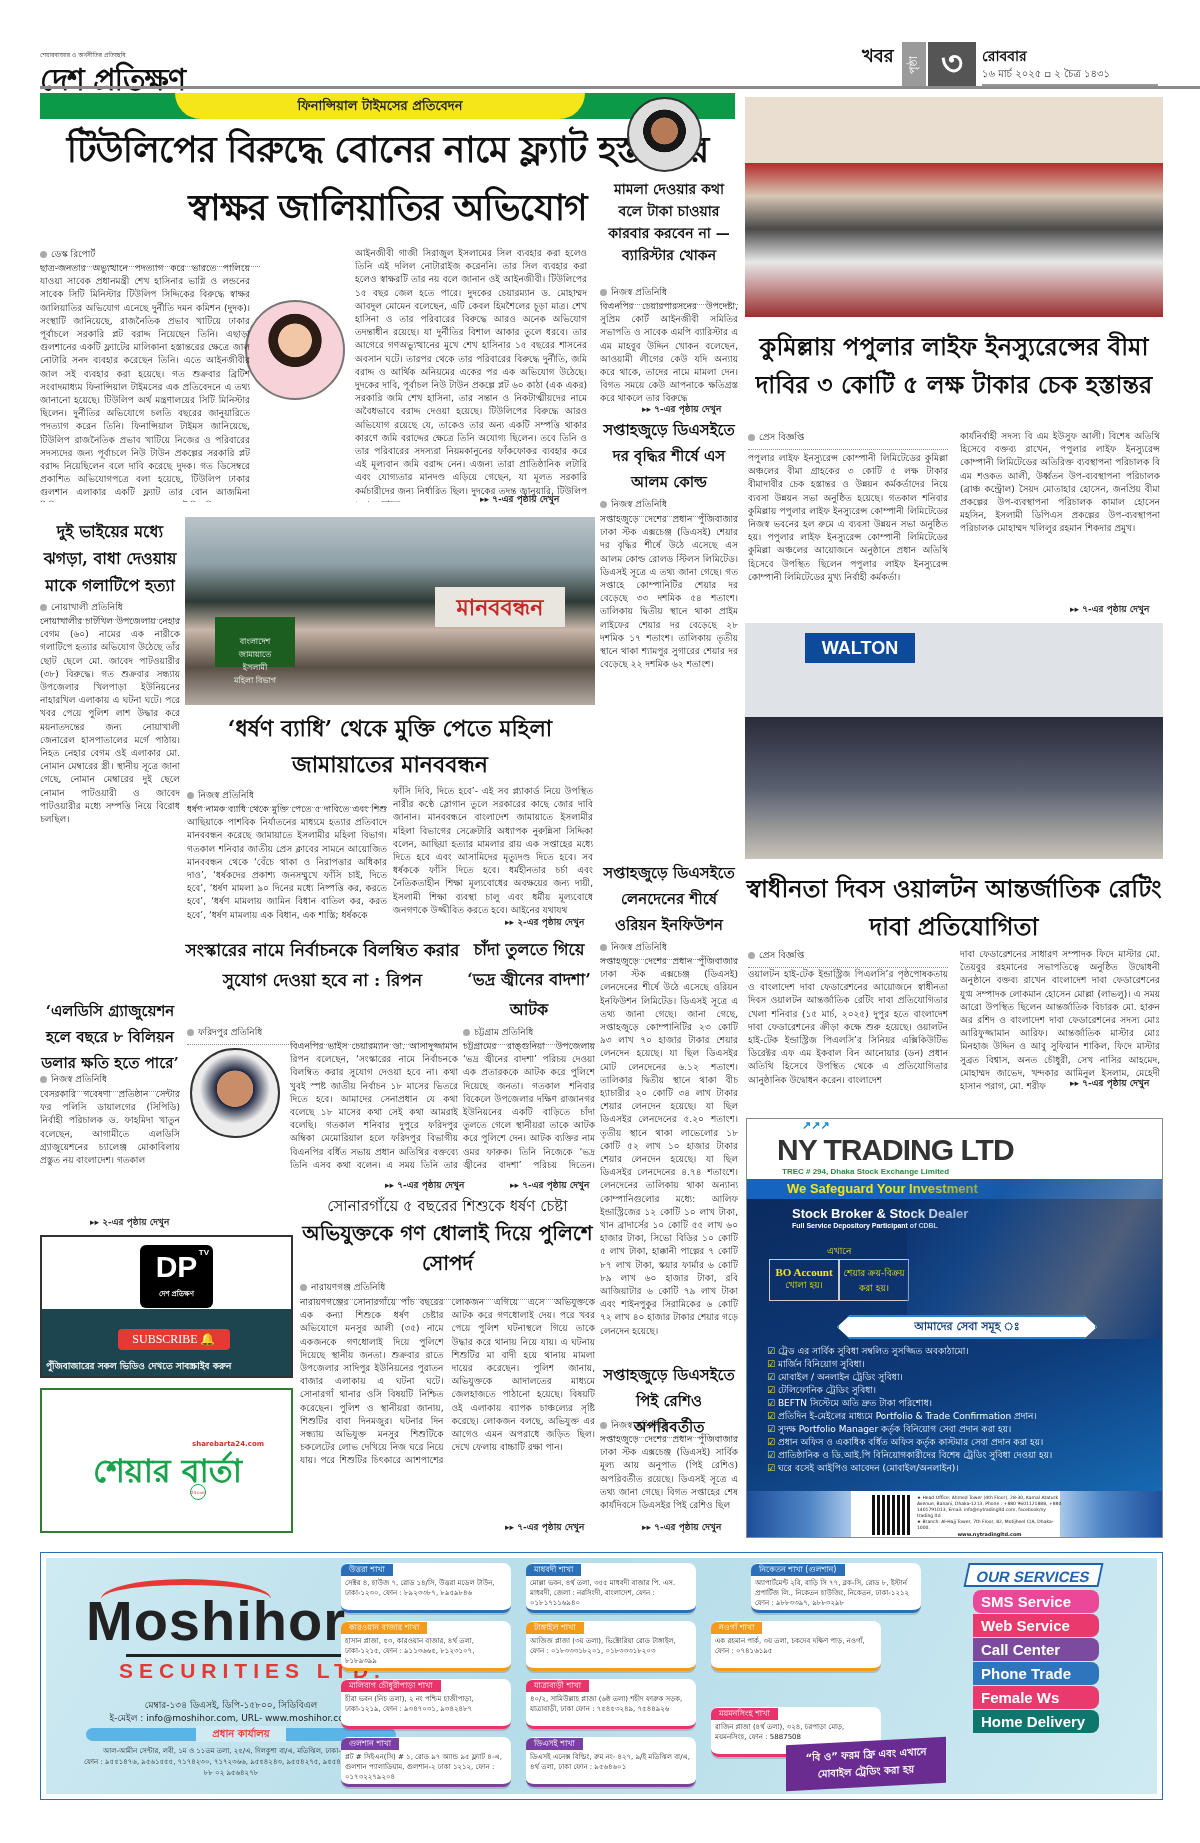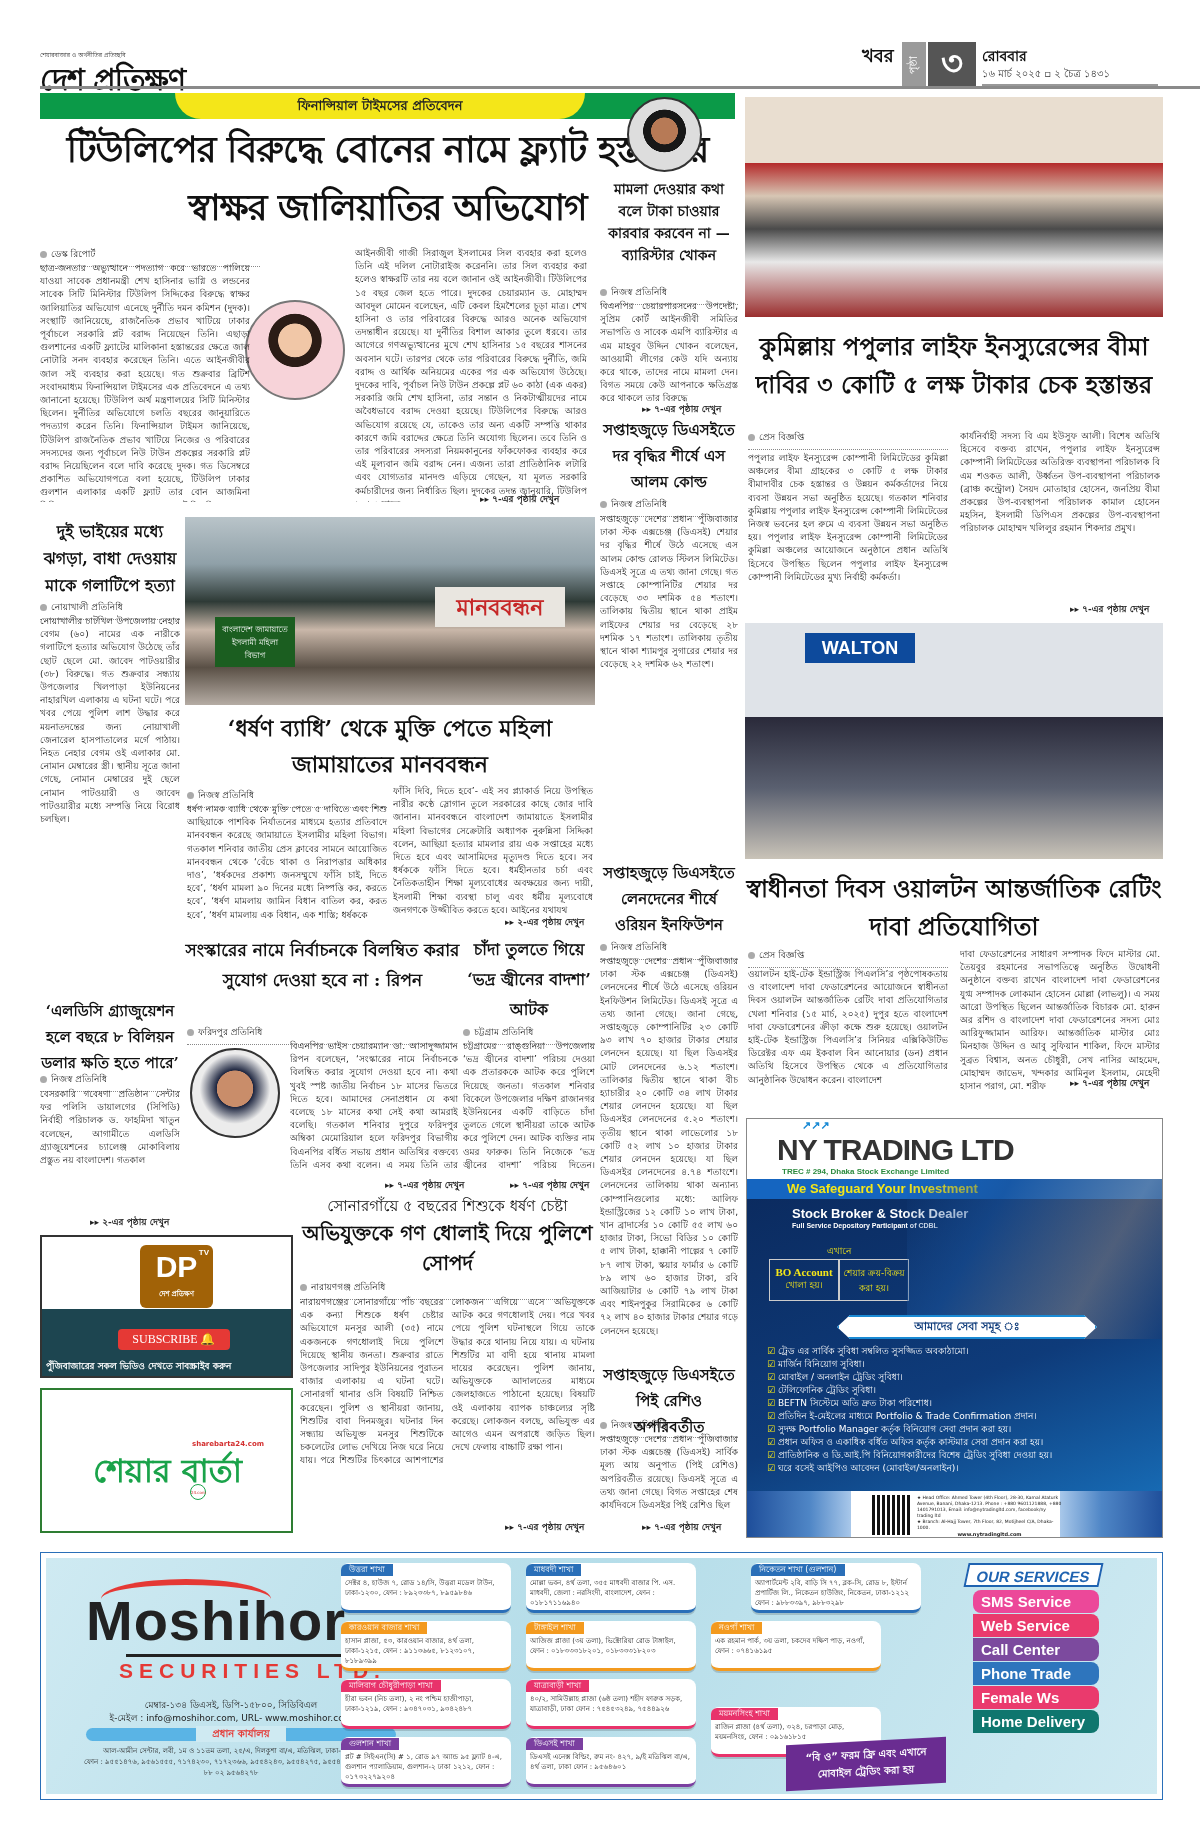--- a/index.html
+++ b/index.html
@@ -150,21 +150,21 @@
 
 <div class="abs h-med" style="left:40px;top:998px;width:140px;font-size:15px;line-height:26px">‘এলডিসি গ্র্যাজুয়েশন হলে বছরে ৮ বিলিয়ন ডলার ক্ষতি হতে পারে’</div>
 <div class="abs byline" style="left:40px;top:1072px;width:140px">
     <span>নিজস্ব প্রতিনিধি</span>
   </div>
 <div class="abs txt" style="left:40px;top:1088px;width:140px;height:122px">বেসরকারি গবেষণা প্রতিষ্ঠান সেন্টার ফর পলিসি ডায়ালগের (সিপিডি) নির্বাহী পরিচালক ড. ফাহমিদা খাতুন বলেছেন, আগামীতে এলডিসি গ্র্যাজুয়েশনের চ্যালেঞ্জ মোকাবিলায় প্রস্তুত নয় বাংলাদেশ। গতকাল</div>
 <div class="abs cont" style="left:90px;top:1215px">▸▸ <span>২-এর পৃষ্ঠায় দেখুন</span></div>
 
 <div class="abs" style="left:185px;top:517px;width:410px;height:188px;background:linear-gradient(180deg,#b9c4c9 0,#8fa0a8 25%,#2e3a36 45%,#c9b7a9 60%,#5a5046 80%,#b5aca4 100%)">
   <div class="abs" style="left:250px;top:70px;width:130px;height:40px;background:#e9e6e0;color:#c62828;font-weight:bold;font-size:22px;text-align:center;line-height:40px;font-family:'DejaVu Serif',serif">মানববন্ধন</div>
-  <div class="abs" style="left:30px;top:100px;width:80px;height:50px;background:#1b5e20;color:#fff;font-size:8px;text-align:center;padding:6px">বাংলাদেশ জামায়াতে ইসলামী মহিলা বিভাগ</div>
+  <div class="abs" style="left:30px;top:100px;width:80px;height:50px;background:#1b5e20;color:#fff;font-size:8px;text-align:center;padding:18px">বাংলাদেশ জামায়াতে ইসলামী মহিলা বিভাগ</div>
 </div>
 <div class="abs h-med" style="left:185px;top:710px;width:410px;font-size:22px;line-height:36px">‘ধর্ষণ ব্যাধি’ থেকে মুক্তি পেতে মহিলা জামায়াতের মানববন্ধন</div>
 <div class="abs byline" style="left:187px;top:788px;width:200px">
     <span>নিজস্ব প্রতিনিধি</span>
   </div>
 <div class="abs txt" style="left:187px;top:803px;width:200px;height:120px">ধর্ষণ নামক ব্যাধি থেকে মুক্তি পেতে ৫ দাবিতে এবং শিশু আছিয়াকে পাশবিক নির্যাতনের মাধ্যমে হত্যার প্রতিবাদে মানববন্ধন করেছে জামায়াতে ইসলামীর মহিলা বিভাগ। গতকাল শনিবার জাতীয় প্রেস ক্লাবের সামনে আয়োজিত মানববন্ধন থেকে ‘বেঁচে থাকা ও নিরাপত্তার অধিকার দাও’, ‘ধর্ষকদের প্রকাশ্য জনসম্মুখে ফাঁসি চাই, দিতে হবে’, ‘ধর্ষণ মামলা ৯০ দিনের মধ্যে নিষ্পত্তি কর, করতে হবে’, ‘ধর্ষণ মামলায় জামিন বিধান বাতিল কর, করত হবে’, ‘ধর্ষণ মামলায় এক বিধান, এক শাস্তি; ধর্ষককে</div>
 <div class="abs txt" style="left:393px;top:785px;width:200px;height:135px">ফাঁসি দিবি, দিতে হবে’- এই সব প্ল্যাকার্ড নিয়ে উপস্থিত নারীর কণ্ঠে স্লোগান তুলে সরকারের কাছে জোর দাবি জানান। মানববন্ধনে বাংলাদেশ জামায়াতে ইসলামীর মহিলা বিভাগের সেক্রেটারি অধ্যাপক নুরুন্নিসা সিদ্দিকা বলেন, আছিয়া হত্যার মামলার রায় এক সপ্তাহের মধ্যে দিতে হবে এবং আসামিদের মৃত্যুদণ্ড দিতে হবে। সব ধর্ষককে ফাঁসি দিতে হবে। ধর্মহীনতার চর্চা এবং নৈতিকতাহীন শিক্ষা মূল্যবোধের অবক্ষয়ের জন্য দায়ী, ইসলামী শিক্ষা ব্যবস্থা চালু এবং ধর্মীয় মূল্যবোধে জনগণকে উজ্জীবিত করতে হবে। আইনের যথাযথ</div>
 <div class="abs cont" style="left:505px;top:915px">▸▸ <span>২-এর পৃষ্ঠায় দেখুন</span></div>
 
 <div class="abs h-med" style="left:185px;top:935px;width:275px;font-size:17px;line-height:30px">সংস্কারের নামে নির্বাচনকে বিলম্বিত করার সুযোগ দেওয়া হবে না : রিপন</div>
@@ -185,21 +185,21 @@
 <div class="abs h-med" style="left:300px;top:1195px;width:295px;font-size:15px;line-height:22px;font-weight:normal">সোনারগাঁয়ে ৫ বছরের শিশুকে ধর্ষণ চেষ্টা</div>
 <div class="abs h-med" style="left:300px;top:1218px;width:295px;font-size:20px;line-height:30px">অভিযুক্তকে গণ ধোলাই দিয়ে পুলিশে সোপর্দ</div>
 <div class="abs byline" style="left:300px;top:1280px;width:295px">
     <span>নারায়ণগঞ্জ প্রতিনিধি</span>
   </div>
 <div class="abs txt" style="left:300px;top:1296px;width:295px;height:225px;column-count:2;column-gap:8px">নারায়ণগঞ্জের সোনারগাঁয়ে পাঁচ বছরের এক কন্যা শিশুকে ধর্ষণ চেষ্টার অভিযোগে মনসুর আলী (৩৫) নামে একজনকে গণধোলাই দিয়ে পুলিশে দিয়েছে স্থানীয় জনতা। শুক্রবার রাতে উপজেলার সাদিপুর ইউনিয়নের পুরাতন বাজার এলাকায় এ ঘটনা ঘটে। সোনারগাঁ থানার ওসি বিষয়টি নিশ্চিত করেছেন। পুলিশ ও স্থানীয়রা জানায়, শিশুটির বাবা দিনমজুর। ঘটনার দিন সন্ধ্যায় অভিযুক্ত মনসুর শিশুটিকে চকলেটের লোভ দেখিয়ে নিজ ঘরে নিয়ে যায়। পরে শিশুটির চিৎকারে আশপাশের লোকজন এগিয়ে এসে অভিযুক্তকে আটক করে গণধোলাই দেয়। পরে খবর পেয়ে পুলিশ ঘটনাস্থলে গিয়ে তাকে উদ্ধার করে থানায় নিয়ে যায়। এ ঘটনায় শিশুটির মা বাদী হয়ে থানায় মামলা দায়ের করেছেন। পুলিশ জানায়, অভিযুক্তকে আদালতের মাধ্যমে জেলহাজতে পাঠানো হয়েছে। বিষয়টি ওই এলাকায় ব্যাপক চাঞ্চল্যের সৃষ্টি করেছে। লোকজন বলছে, অভিযুক্ত এর আগেও এমন অপরাধে জড়িত ছিল। দেখে ফেলায় বাচ্চাটি রক্ষা পান।</div>
 <div class="abs cont" style="left:505px;top:1520px">▸▸ <span>৭-এর পৃষ্ঠায় দেখুন</span></div>
 
 <div class="abs ad-box" style="left:40px;top:1235px;width:253px;height:143px;background:#fff">
   <div class="abs" style="left:0;top:72px;width:249px;height:67px;background:#1d4550"></div>
-  <div class="abs" style="left:98px;top:8px;width:73px;height:63px;background:#a16207;border-radius:6px;color:#fff;font-family:'Liberation Sans',sans-serif;font-weight:bold;font-size:30px;text-align:center;line-height:44px">
+  <div class="abs" style="left:98px;top:8px;width:73px;height:63px;background:#000000;border-radius:6px;color:#fff;font-family:'Liberation Sans',sans-serif;font-weight:bold;font-size:30px;text-align:center;line-height:44px">
     <span>DP</span>
     <span style="position:absolute;right:4px;top:-14px;font-size:8px">TV</span>
     <div style="font-size:7px;line-height:10px">দেশ প্রতিক্ষণ</div>
   </div>
   <div class="abs" style="left:76px;top:92px;width:112px;height:21px;background:#e53935;border-radius:4px;color:#fff;font-family:'Liberation Serif',serif;font-size:12px;text-align:center;line-height:21px"><span>SUBSCRIBE</span> <span>🔔</span></div>
   <div class="abs" style="left:4px;top:122px;width:244px;color:#fff;font-size:9px;font-weight:bold;white-space:nowrap;overflow:hidden">পুঁজিবাজারের সকল ভিডিও দেখতে সাবস্ক্রাইব করুন</div>
 </div>
 
 <div class="abs" style="left:40px;top:1388px;width:253px;height:145px;border:2px solid #2e7d32;background:#fff">
   <div class="abs" style="left:150px;top:50px;font-size:7px;color:#d32f2f;font-weight:bold">sharebarta24.com</div>
@@ -224,21 +224,21 @@
       <div class="branch" style="left: 300px; top: 10px; width: 170px; height: 50px; border-bottom: 3px solid rgb(42, 111, 184);"><div class="bh" style="background: rgb(42, 111, 184);">উত্তরা শাখা</div><div>সেক্টর ৪, হাউজ ৭, রোড ১৪/সি, উত্তরা মডেল টাউন, ঢাকা-১২৩০, ফোন : ৮৯২৩৩৮৭, ৮৯৫৯৮৪৬</div></div>
       <div class="branch" style="left: 300px; top: 68px; width: 170px; height: 50px; border-bottom: 3px solid rgb(243, 154, 31);"><div class="bh" style="background: rgb(243, 154, 31);">কারওয়ান বাজার শাখা</div><div>হাসান প্লাজা, ৫৩, কারওয়ান বাজার, ৪র্থ তলা, ঢাকা-১২১৫, ফোন : ৯১১৩৬৬৫, ৮১২৩১০৭, ৮১৮৯৩৯৯</div></div>
       <div class="branch" style="left: 300px; top: 126px; width: 170px; height: 50px; border-bottom: 3px solid rgb(232, 51, 107);"><div class="bh" style="background: rgb(232, 51, 107);">মালিবাগ চৌধুরীপাড়া শাখা</div><div>হীরা ভবন (নিচ তলা), ২ নং পশ্চিম হাজীপাড়া, ঢাকা-১২১৯, ফোন : ৯৩৪৭০৩১, ৯৩৪২৪৮৭</div></div>
       <div class="branch" style="left: 300px; top: 184px; width: 170px; height: 50px; border-bottom: 3px solid rgb(123, 63, 160);"><div class="bh" style="background: rgb(123, 63, 160);">গুলশান শাখা</div><div>প্লট # সিইএন(সি) # ১, রোড ৯৭ অ্যান্ড ৯৫ ফ্ল্যাট ৪-এ, গুলশান প্যালাডিয়াম, গুলশান-২ ঢাকা ১২১২, ফোন : ০১৭৩২২৭৯২০৪</div></div>
       <div class="branch" style="left: 485px; top: 10px; width: 170px; height: 50px; border-bottom: 3px solid rgb(42, 111, 184);"><div class="bh" style="background: rgb(42, 111, 184);">মাধবদী শাখা</div><div>মোল্লা ভবন, ৪র্থ তলা, ৩৫৫ মাধবদী বাজার পি. এস. মাধবদী, জেলা : নরসিংদী, বাংলাদেশ, ফোন : ০১৮১৭১১৬৯৪০</div></div>
       <div class="branch" style="left: 485px; top: 68px; width: 170px; height: 50px; border-bottom: 3px solid rgb(243, 154, 31);"><div class="bh" style="background: rgb(243, 154, 31);">টাঙ্গাইল শাখা</div><div>আজিজ প্লাজা (৩য় তলা), ভিক্টোরিয়া রোড টাঙ্গাইল, ফোন : ০১৮৩৩৩১৮২০১, ০১৮৩৩৩১৮২০৩</div></div>
       <div class="branch" style="left: 485px; top: 126px; width: 170px; height: 50px; border-bottom: 3px solid rgb(232, 51, 107);"><div class="bh" style="background: rgb(232, 51, 107);">যাত্রাবাড়ী শাখা</div><div>৪০/২, সামিউল্লাহ প্লাজা (৬ষ্ঠ তলা) শহীদ ফারুক সড়ক, যাত্রাবাড়ী, ঢাকা ফোন : ৭৫৪৫৩২৪৯, ৭৫৪৪৯২৬</div></div>
       <div class="branch" style="left: 485px; top: 184px; width: 170px; height: 50px; border-bottom: 3px solid rgb(123, 63, 160);"><div class="bh" style="background: rgb(123, 63, 160);">ডিএসই শাখা</div><div>ডিএসই এনেক্স বিল্ডিং, রুম নং- ৪২৭, ৯/ই মতিঝিল বা/এ, ৪র্থ তলা, ঢাকা ফোন : ৯৫৬৪৬০১</div></div>
       <div class="branch" style="left: 670px; top: 10px; width: 170px; height: 50px; border-bottom: 3px solid rgb(42, 111, 184); margin-left: 40px;"><div class="bh" style="background: rgb(42, 111, 184);">নিকেতন শাখা (গুলশান)</div><div>অ্যাপার্টমেন্ট ২বি, বাড়ি সি ৭৭, ব্লক-সি, রোড ৮, ইস্টার্ন প্রপার্টিজ লি., নিকেতন হাউজিং, নিকেতন, ঢাকা-১২১২ ফোন : ৯৮৮৩৩৯৭, ৯৮৮৩২৯৮</div></div>
       <div class="branch" style="left: 670px; top: 68px; width: 170px; height: 50px; border-bottom: 3px solid rgb(243, 154, 31);"><div class="bh" style="background: rgb(243, 154, 31);">নওগাঁ শাখা</div><div>এক রহমান পার্ক, ৩য় তলা, চকদেব দক্ষিণ পাড়, নওগাঁ, ফোন : ০৭৪১৬১৯৫</div></div>
-      <div class="branch" style="left: 670px; top: 126px; width: 170px; height: 50px; border-bottom: 3px solid rgb(232, 51, 107); margin-top: 28px;"><div class="bh" style="background: rgb(232, 51, 107);">ময়মনসিংহ শাখা</div><div>রাজিন প্লাজা (৪র্থ তলা), ৩২৪, চরপাড়া মোড়, ময়মনসিংহ, ফোন : ০৯১৬১৮১৫</div></div>
+      <div class="branch" style="left: 670px; top: 126px; width: 170px; height: 50px; border-bottom: 3px solid rgb(232, 51, 107); margin-top: 28px;"><div class="bh" style="background: rgb(232, 51, 107);">ময়মনসিংহ শাখা</div><div>রাজিন প্লাজা (৪র্থ তলা), ৩২৪, চরপাড়া মোড়, ময়মনসিংহ, ফোন : 5887508</div></div>
     </div>
 
   <div class="abs" style="left:745px;top:188px;width:160px;height:46px;background:#6a2c91;color:#fff;font-size:10px;font-weight:bold;text-align:center;padding:6px 10px;transform:skewY(-3deg)">“বি ও” ফরম ফ্রি এবং এখানে মোবাইল ট্রেডিং করা হয়</div>
 
   <div class="abs" style="left:925px;top:10px;width:135px;height:24px;background:#fff;color:#1f63b1;font-family:'Liberation Sans',sans-serif;font-weight:bold;font-size:15px;text-align:center;line-height:24px;transform:skewX(-12deg);border:2px solid #1f63b1">OUR SERVICES</div>
   <div class="abs" id="msvc" style="left:932px;top:37px">
       <div class="svc-item" style="background: #ec4899; border-radius: 8px;">SMS Service</div>
       <div class="svc-item" style="background: rgb(234, 58, 109);">Web Service</div>
       <div class="svc-item" style="background: rgb(124, 74, 158);">Call Center</div>
       <div class="svc-item" style="background: rgb(46, 117, 189);">Phone Trade</div>

